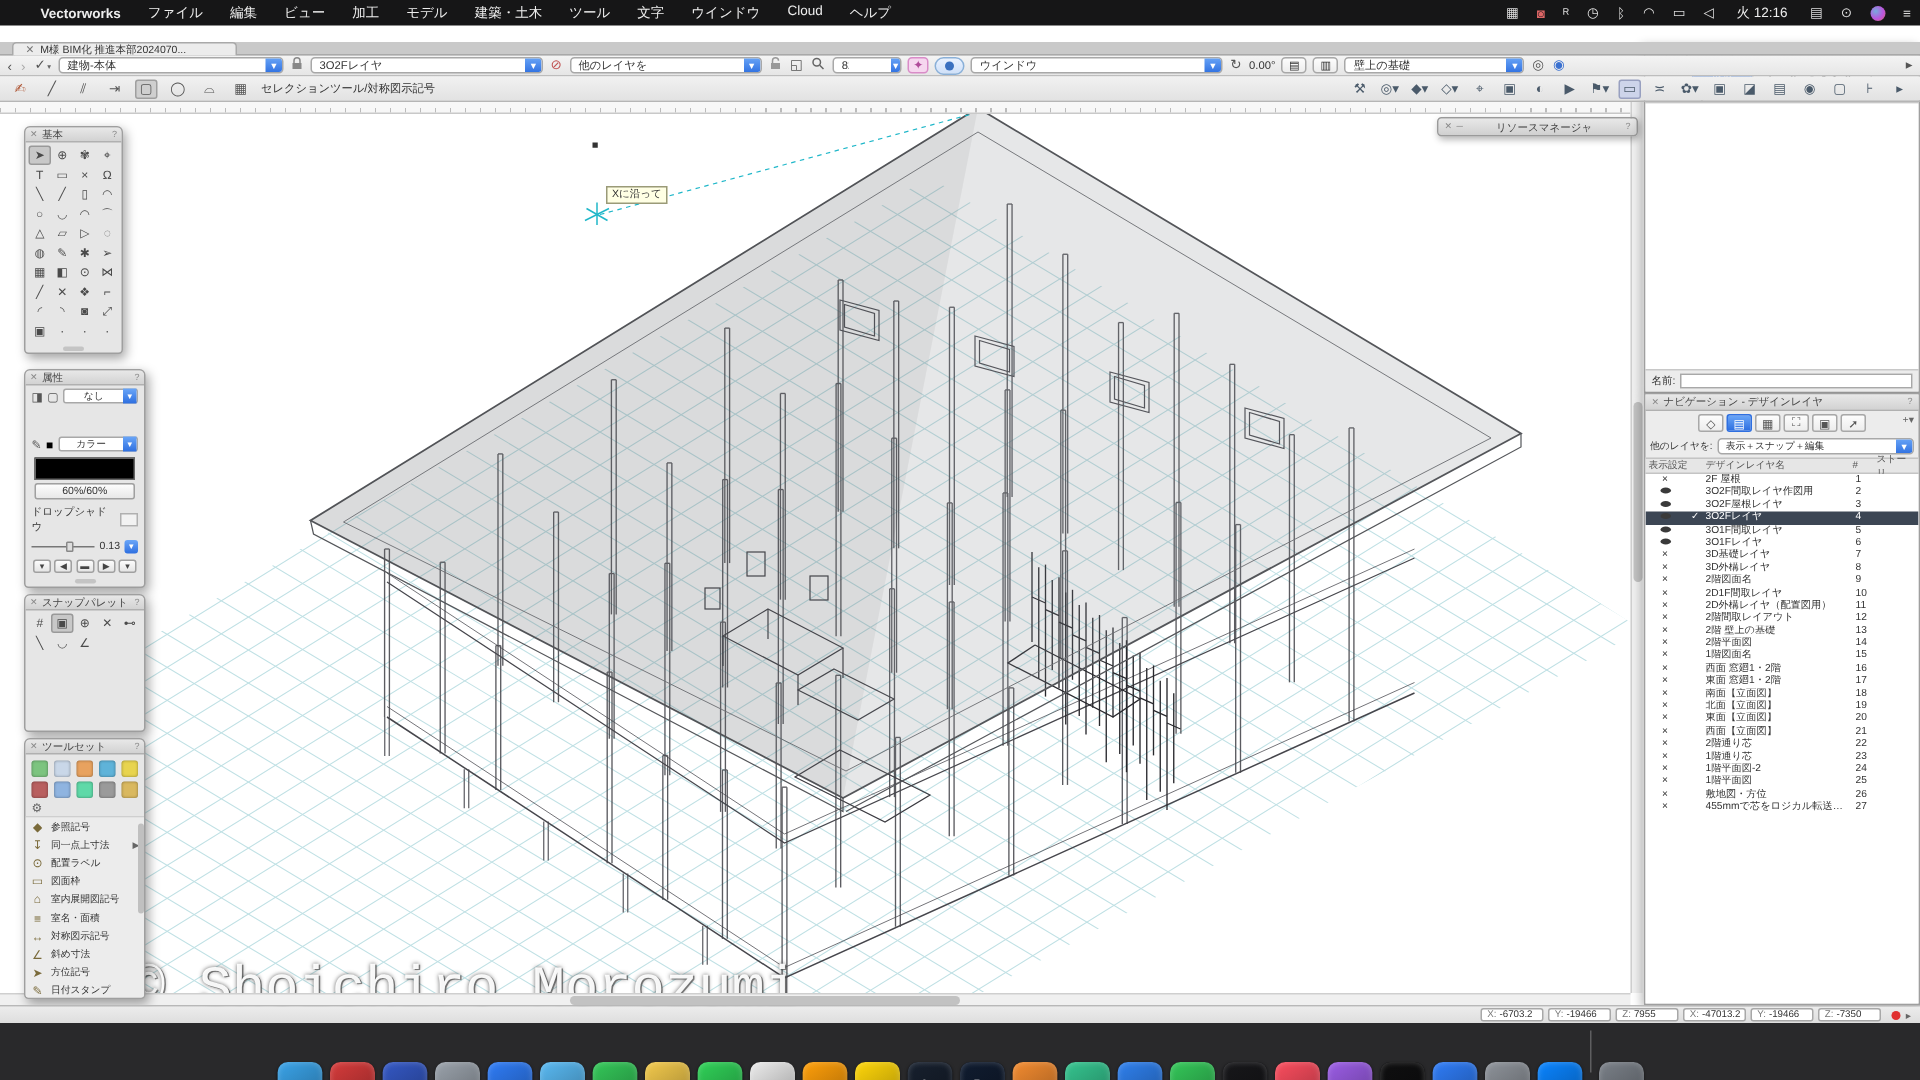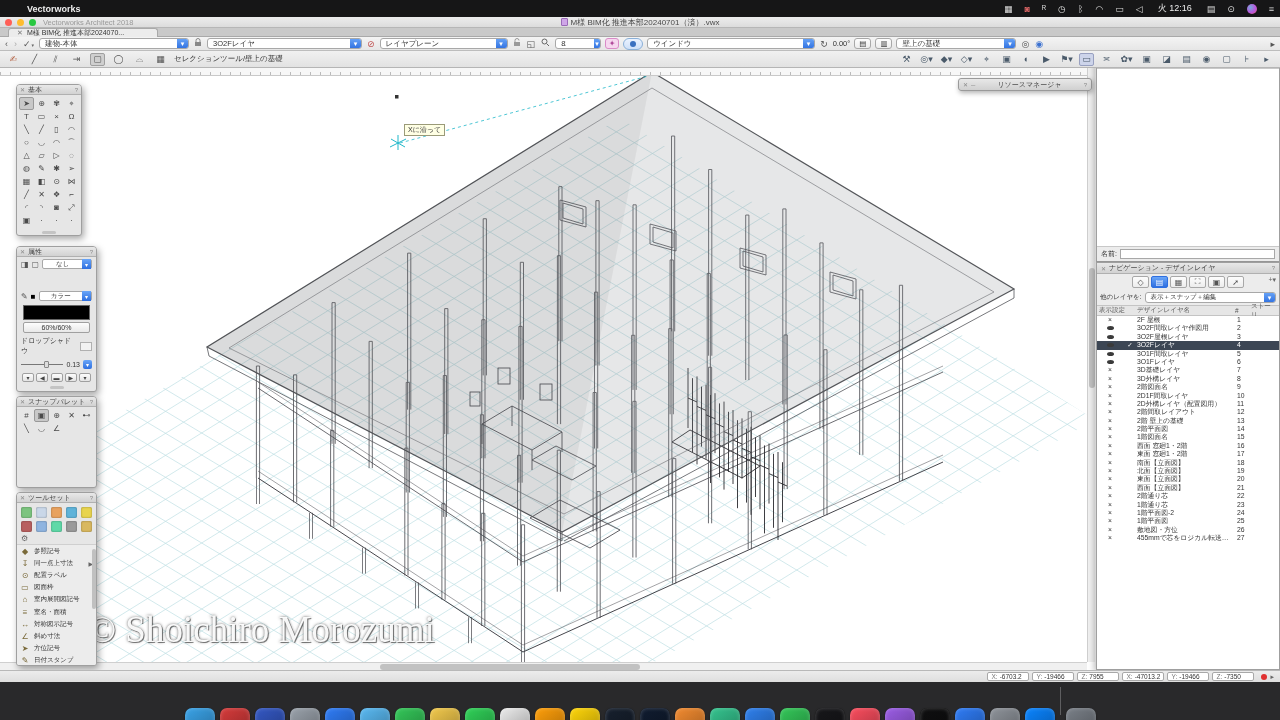--- a/index.html
+++ b/index.html
@@ -48,21 +48,21 @@
   
   #ruler { position:absolute; left:0; top:68px; width:1087px; height:8px; background:#f7f7f7; border-bottom:1px solid #c9c9c9; z-index:10;
            background-image:repeating-linear-gradient(to right,#bbb 0 1px,transparent 1px 10px); background-size:100% 45%; background-position:0 100%; background-repeat:no-repeat; }
   #canvas-wrap { position:absolute; left:0; top:76px; width:1087px; height:586px; background:#fff; overflow:hidden; }
   #vsb { position:absolute; right:185px; top:68px; width:8px; height:594px; background:#f0f0f0; border-left:1px solid #cfcfcf; z-index:20; }
   #vsb .thumb { position:absolute; left:1px; top:200px; width:6px; height:120px; background:#c2c2c2; border-radius:3px; }
   #hsb { position:absolute; left:0; top:662px; width:1087px; height:8px; background:#f0f0f0; border-top:1px solid #cfcfcf; z-index:20; }
   #hsb .thumb { position:absolute; left:380px; top:1px; height:6px; width:260px; background:#c2c2c2; border-radius:3px; }
 
   #tooltip { position:absolute; left:404px; top:124px; background:#ffffe4; border:1px solid #9a9a78; font-size:7px; color:#333; padding:0 3px; line-height:10px; z-index:15; }
-  #watermark { position:absolute; left:88px; top:608px; font-family:Liberation Serif, serif; font-size:37px; color:rgba(255,255,255,.95); text-shadow:0 0 3px rgba(60,60,60,.8), 1px 1px 0 rgba(90,90,90,.7); z-index:16; white-space:nowrap; }
+  #watermark { position:absolute; left:88px; top:639px; font-family:Liberation Mono, monospace; font-size:37px; color:rgba(255,255,255,.95); text-shadow:0 0 3px rgba(60,60,60,.8), 1px 1px 0 rgba(90,90,90,.7); z-index:16; white-space:nowrap; }
 
   
   .palette { position:absolute; background:#e6e6e6; border:1px solid #9f9f9f; border-radius:4px 4px 3px 3px; box-shadow:2px 3px 7px rgba(0,0,0,.35); z-index:30; overflow:hidden; }
   .phead { height:10px; background:linear-gradient(#e8e8e8,#d2d2d2); border-bottom:1px solid #b0b0b0; display:flex; align-items:center; font-size:7px; color:#444; padding:0 3px; gap:3px; }
   .phead .x { color:#888; font-size:6px; }
   .phead .q { margin-left:auto; color:#888; font-size:6px; }
 
   #p-basic { left:16px; top:84px; width:66px; height:152px; }
   #basic-grid { display:grid; grid-template-columns:repeat(4,1fr); padding:2px; gap:0px; }
   #basic-grid .cell { height:13px; display:flex; align-items:center; justify-content:center; font-size:8px; color:#4a4a4a; border-radius:2px; }
@@ -158,43 +158,49 @@
   #dock-sep { width:1px; height:28px; background:rgba(255,255,255,.25); }
 </style>
 </head>
 <body>
 
 <div id="screen">
 
   <div id="menubar">
     <span class="mitem"></span>
     <span class="mitem app">Vectorworks</span>
+    <span id="menu-items" style="display:flex;">
+        <span class="mitem">ファイル</span>
+        <span class="mitem">編集</span>
+        <span class="mitem">ビュー</span>
+        <span class="mitem">加工</span>
+        <span class="mitem">モデル</span>
+        <span class="mitem">建築・土木</span>
+        <span class="mitem">ツール</span>
+        <span class="mitem">文字</span>
+        <span class="mitem">ウインドウ</span>
+        <span class="mitem">Cloud</span>
+        <span class="mitem">ヘルプ</span>
+      </span>
     <span class="spacer"></span>
     <span class="sicon">▦</span>
     <span class="sicon" style="color:#d66;">◙</span>
     <span class="sicon">ᴿ</span>
     <span class="sicon">◷</span>
     <span class="sicon">ᛒ</span>
     <span class="sicon">◠</span>
     <span class="sicon">▭</span>
     <span class="sicon">◁</span>
     <span class="mitem">火 12:16</span>
     <span class="sicon">▤</span>
     <span class="sicon">⊙</span>
     <span id="siri-orb"></span>
     <span class="sicon">≡</span>
   </div>
 
-  <div id="titlebar">
-    <span class="tl" style="background:#ff5f57;"></span>
-    <span class="tl" style="background:#febc2e;"></span>
-    <span class="tl" style="background:#28c840;"></span>
-    <span class="appname">Vectorworks Architect 2018</span>
-    <span class="doc"><span class="docicon"></span><span>M様 BIM化 推進本部20240701（済）.vwx</span></span>
-  </div>
 
   <div id="tabbar">
     <div id="doctab">
       <span class="x">✕</span>
       <span>M様 BIM化 推進本部2024070...</span>
     </div>
   </div>
 
   <div id="viewbar">
     <span class="vb-ic">‹</span>
@@ -209,21 +215,21 @@
           <rect x="1" y="4" width="6" height="4" fill="#888"></rect>
           <path d="M2 4 V2.5 a2 2 0 0 1 4 0 V4" fill="none" stroke="#888"></path>
         </svg>
     </span>
     <div class="dd" style="width:155px;">
       <span class="val" style="flex:1;">3O2Fレイヤ</span>
         <span class="btn">▾</span>
     </div>
     <span class="vb-ic" style="color:#c05050;">⊘</span>
     <div class="dd" style="width:128px;">
-      <span class="val" style="flex:1;">レイヤプレーン</span>
+      <span class="val" style="flex:1;">他のレイヤを</span>
         <span class="btn">▾</span>
     </div>
     <span class="vb-ic">
       <svg width="8" height="9" viewBox="0 0 8 9">
           <rect x="1" y="4" width="6" height="4" fill="#999"></rect>
           <path d="M2 4 V2.5 a2 2 0 0 1 4 0" fill="none" stroke="#999"></path>
         </svg>
     </span>
     <span class="vb-ic">◱</span>
     <span class="vb-ic">
@@ -259,21 +265,21 @@
 
   <div id="toolbar2">
     <span class="tb-ic" style="color:#b05a3a;">✍</span>
     <span class="tb-ic">╱</span>
     <span class="tb-ic">⫽</span>
     <span class="tb-ic">⇥</span>
     <span class="tb-ic sel">▢</span>
     <span class="tb-ic">◯</span>
     <span class="tb-ic">⌓</span>
     <span class="tb-ic">▦</span>
-    <span>セレクションツール/壁上の基礎</span>
+    <span>セレクションツール/対称図示記号</span>
     <span class="modes" id="mode-icons">
         <span class="tb-ic">⚒</span>
         <span class="tb-ic">◎▾</span>
         <span class="tb-ic">◆▾</span>
         <span class="tb-ic">◇▾</span>
         <span class="tb-ic">⌖</span>
         <span class="tb-ic">▣</span>
         <span class="tb-ic">◐</span>
         <span class="tb-ic">▶</span>
         <span class="tb-ic">⚑▾</span>

